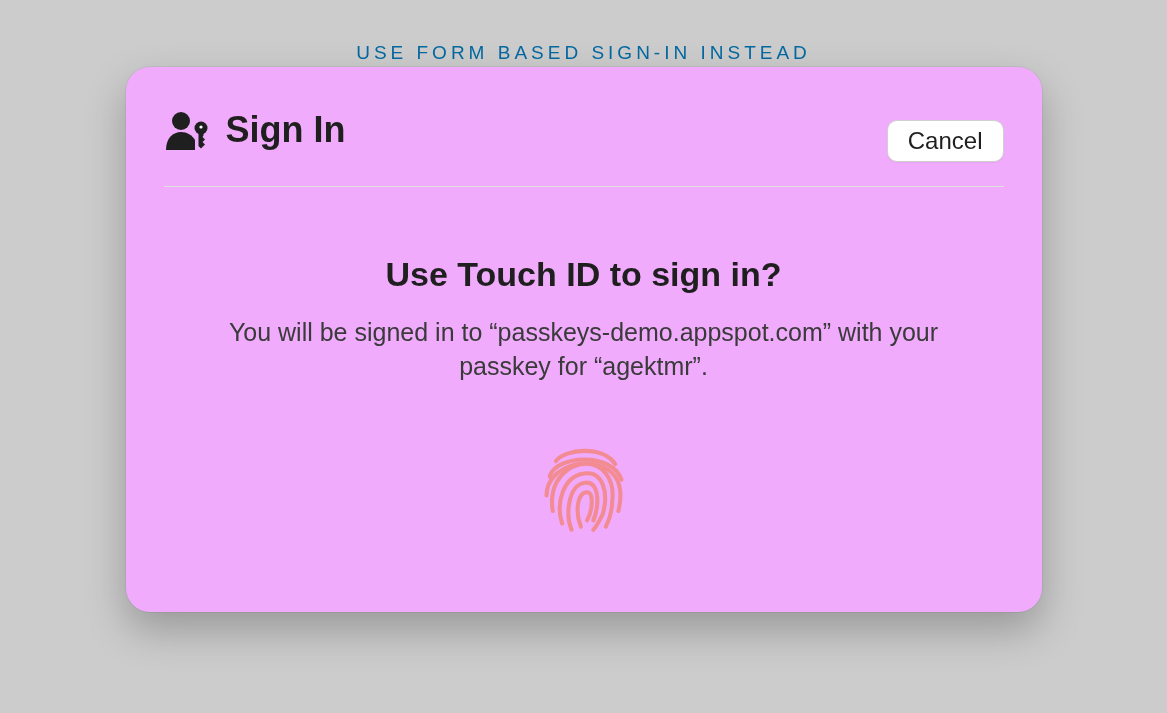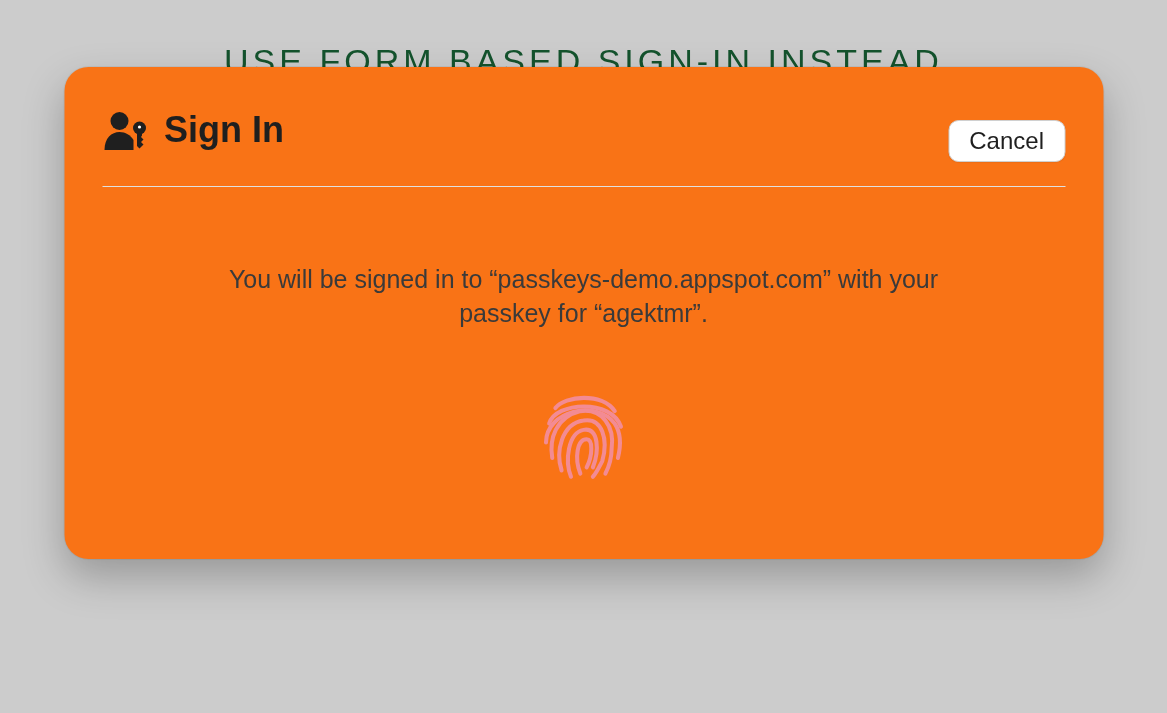--- a/index.html
+++ b/index.html
@@ -13,34 +13,34 @@
       background: #cccccc;
       font-family: -apple-system, BlinkMacSystemFont, "Helvetica Neue", Helvetica, Arial, sans-serif;
       position: relative;
       overflow: hidden;
     }
     .background-link {
       position: absolute;
       top: 42px;
       left: 50%;
       transform: translateX(-50%);
-      font-size: 34px;
+      font-size: 19px;
       font-weight: 500;
       letter-spacing: 4px;
-      color: #14532d;
+      color: #0369a1;
       text-align: center;
       white-space: nowrap;
     }
     .dialog {
       position: absolute;
       top: 67px;
       left: 50%;
       transform: translateX(-50%);
-      width: 1039px;
-      background: #f97316;
+      width: 916px;
+      background: #f0abfc;
       border-radius: 24px;
       box-shadow: 0 18px 40px rgba(0,0,0,0.25), 0 0 0 1px rgba(0,0,0,0.05);
       padding: 30px 38px 46px 38px;
     }
     .dialog-header {
       display: flex;
       align-items: center;
       justify-content: space-between;
       padding-bottom: 24px;
       border-bottom: 1px solid #e0e0e0;
@@ -122,20 +122,21 @@
         <circle cx="37" cy="18" r="6.5"></circle>
         <circle cx="37" cy="17" r="1.6" fill="#ffffff"></circle>
         <path d="M34.5 23 L34.5 36 L37 38.5 L41 34.5 L38.5 32 L41 29.5 L38.5 27 L39.5 25.5 L39.5 23 Z"></path>
       </svg>
       <div class="dialog-title">Sign In</div>
     </div>
     <button class="cancel-button">Cancel</button>
   </div>
 
   <div class="dialog-body">
+    <div class="prompt-heading">Use Touch ID to sign in?</div>
     <div class="prompt-description">You will be signed in to “passkeys-demo.appspot.com” with your passkey for “agektmr”.</div>
 
     <div class="fingerprint-wrap">
       <svg class="fingerprint-svg" viewBox="0 0 64 64">
         <path d="M14 16 C20 8 44 6 52 18"></path>
         <path d="M10 26 C14 12 50 10 56 28"></path>
         <path d="M8 38 C8 18 40 10 52 26 C56 32 56 40 54 48"></path>
         <path d="M12 48 C10 36 14 22 30 18 C44 16 52 28 50 42 C50 48 48 54 46 58"></path>
         <path d="M18 56 C14 44 18 26 32 24 C44 22 48 36 44 50 C42 54 40 58 38 60"></path>
         <path d="M24 60 C20 50 22 32 32 30 C42 28 42 44 38 54"></path>

